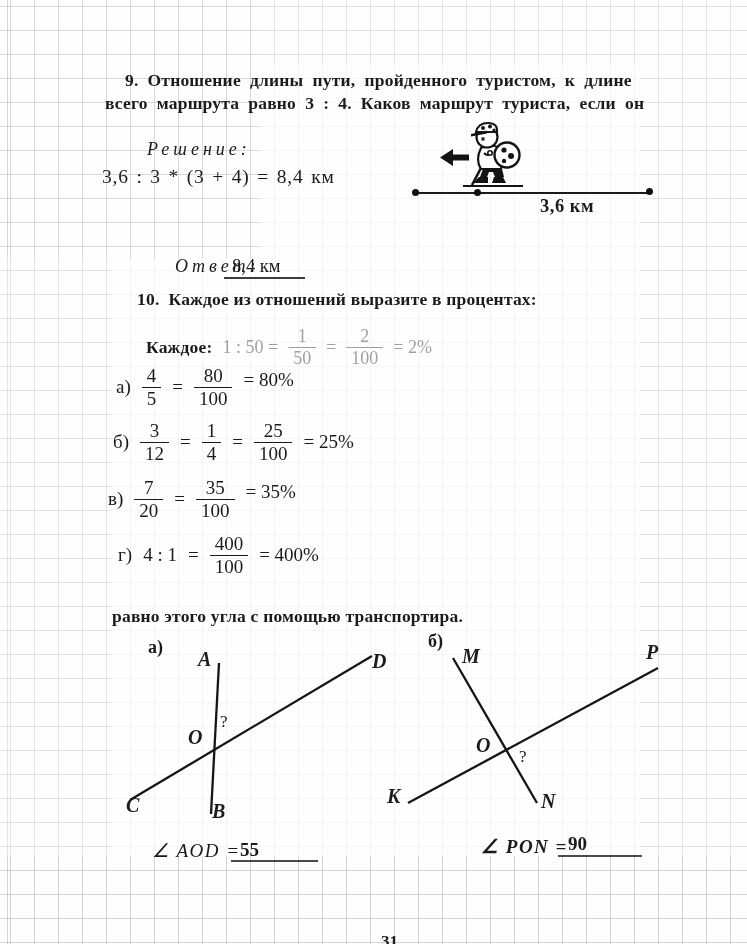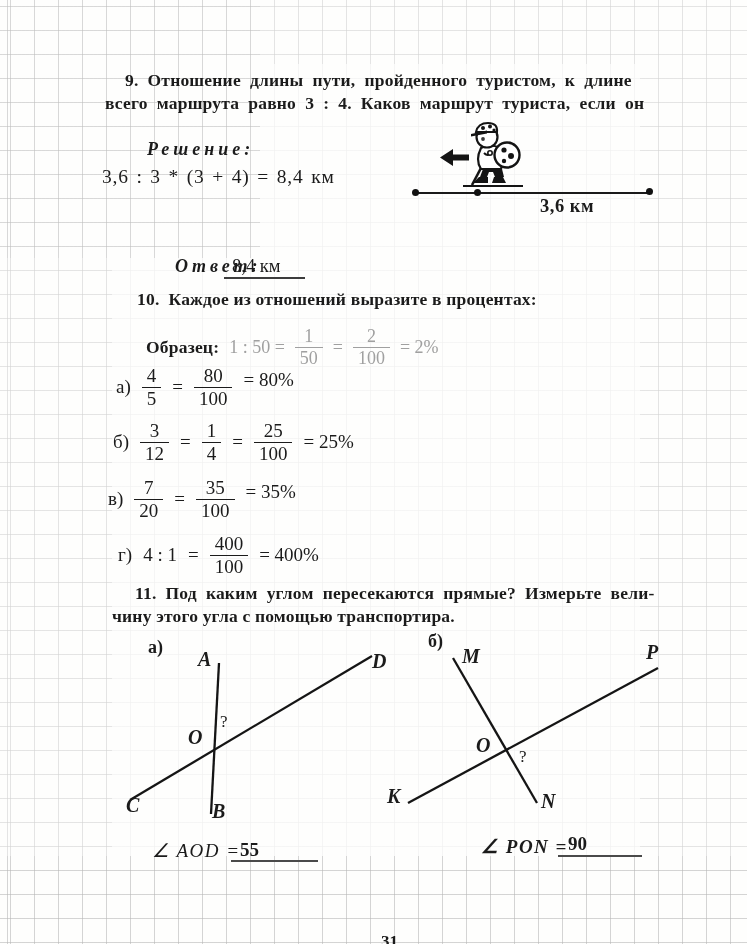--- a/index.html
+++ b/index.html
@@ -21,21 +21,21 @@
   .g-top     {opacity:.20; clip-path:inset(0 0 880px 260px);}
   .g-left    {opacity:.20; clip-path:inset(258px 635px 88px 0);}
   .g-right   {opacity:.20; clip-path:inset(64px 0 88px 640px);}
   .g-bottom  {opacity:.40; clip-path:inset(856px 0 0 0);}
 
   .content {position:absolute; inset:0; z-index:2;}
   .abs  {position:absolute; white-space:nowrap;}
   .stmt {font-size:17.5px; font-weight:600; letter-spacing:.2px;}
   .jl   {word-spacing:4.5px;}
   .num  {font-weight:700; margin-right:9px;}
-  .cursive {font-style:italic; font-size:18px; letter-spacing:4px; font-weight:700;}
+  .cursive {font-style:italic; font-size:18px; letter-spacing:4px; font-weight:400;}
   .fill {font-weight:400;}
 
   .mrow {position:absolute; display:flex; align-items:center; gap:11px; font-size:19px; font-weight:400;}
   .frac {display:inline-flex; flex-direction:column; align-items:center; line-height:1.05;}
   .frac .fn {padding:0 5px 1px;}
   .frac .fd {border-top:1.6px solid currentColor; padding:1px 5px 0;}
   .raise {transform:translateY(-7px);}
   .sample {color:#a0a0a0;}
   .sample-row {font-size:18px;}
 
@@ -114,21 +114,21 @@
 
     <div class="abs cursive" style="left:143px; top:256px;margin-left:32px;">Ответ:</div>
     <div class="abs fill" style="left:232px; top:256px; font-size:18.5px;">8,4 км</div>
     <div class="ans-underline" style="left:224px; top:277px; width:81px;"></div>
 
     <div class="abs stmt" style="left:137px; top:289px;">
       <span class="num">10.</span><span>Каждое из отношений выразите в процентах:</span>
     </div>
 
     <div class="mrow sample-row" style="left:146px; top:327px; gap:10px;">
-      <span class="stmt" style="font-weight:700; font-size:17.5px;">Образец:</span>
+      <span class="stmt" style="font-weight:700; font-size:17.5px;">Каждое:</span>
       <span class="sample">1 : 50 =</span>
       <span class="frac sample">
         <span class="fn">1</span>
         <span class="fd">50</span>
       </span>
       <span class="sample">=</span>
       <span class="frac sample">
         <span class="fn">2</span>
         <span class="fd">100</span>
       </span>
@@ -186,24 +186,21 @@
       <span>г)</span>
       <span>4 : 1</span>
       <span>=</span>
       <span class="frac">
         <span class="fn">400</span>
         <span class="fd">100</span>
       </span>
       <span>= 400%</span>
     </div>
 
-    <div class="abs stmt jl" style="left:135px; top:583px;">
-      <span class="num">11.</span><span>Под каким углом пересекаются прямые? Измерьте вели-</span>
-    </div>
-    <div class="abs stmt" style="left:112px; top:606px;">чину этого угла с помощью транспортира.</div>
+    <div class="abs stmt" style="left:112px; top:606px;">равно этого угла с помощью транспортира.</div>
 
     <div class="diag-item-label" style="left:148px; top:637px;">а)</div>
     <span class="abs" style="left:93px; top:646px;">
       <svg width="300" height="175" viewBox="0 0 300 175">
         <line x1="37" y1="154" x2="279" y2="10" stroke="#151515" stroke-width="2.3"></line>
         <line x1="126" y1="17" x2="118" y2="168" stroke="#151515" stroke-width="2.3"></line>
       </svg>
     </span>
     <div class="ptlabel" style="left:198px; top:648px;">A</div>
     <div class="ptlabel" style="left:372px; top:650px;">D</div>

